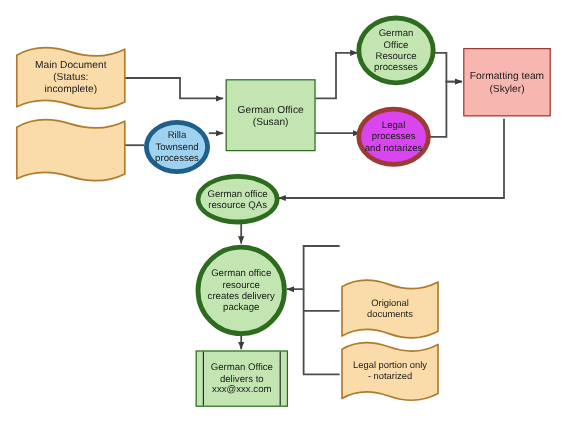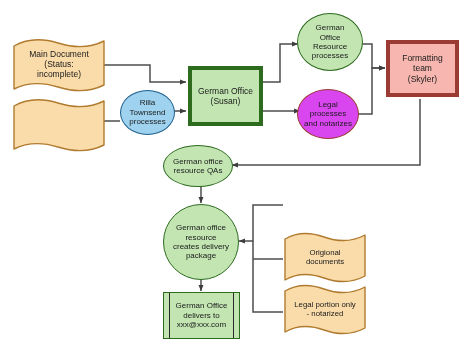--- a/index.html
+++ b/index.html
@@ -26,37 +26,37 @@
     white-space:pre-line;
   }
   .node .lbl{
     display:block;
     width:100%;
     padding:0 2px;
     white-space:pre-line;
   }
   
   .rect{
-    border:4px solid #701a75;
+    border:1px solid #701a75;
   }
   
   .predef{
     border:1px solid #2a2a2a;
   }
   .predef .bar{
     position:absolute;
     top:0;bottom:0;
     width:1px;
     background:#2a2a2a;
   }
   .predef .bar.l{left:5px;}
   .predef .bar.r{right:5px;}
   
   .ellipse{
-    border:1px solid #a3a3a3;
+    border:4px solid #a3a3a3;
     border-radius:50%;
   }
   
   .docshape{position:absolute;}
   .docshape svg{display:block;overflow:visible;}
   .docshape .lbl{
     position:absolute;
     left:0;right:0;
     text-align:center;
     color:#1a1a1a;
@@ -118,21 +118,21 @@
 (Status:
 incomplete)</div>
   </div>
 
   <div class="docshape" style="left:12px;top:98px;width:94px;height:56px;">
     <svg width="94" height="56" viewBox="0 0 94 56">
       <path d="M2,8 C16,0 30,0 46,5 C62,10 78,10 92,3 L92,47 C78,54 62,54 46,49 C30,44 16,44 2,51 Z" fill="#fadcaa" stroke="#b07b2f" stroke-width="1.4" stroke-linejoin="round"></path>
     </svg>
   </div>
 
-  <div class="node ellipse" style="left:120px;top:90px;width:55px;height:45px;background:#9ed2ef;border-color:#1f5f8b;font-size:8px;">
+  <div class="node ellipse" style="left:120px;top:100px;width:55px;height:45px;background:#9ed2ef;border-color:#1f5f8b;font-size:8px;">
     <span class="lbl">Rilla
 Townsend
 processes</span>
   </div>
 
   <div class="node rect" style="left:188px;top:66px;width:75px;height:60px;background:#c2e5b2;border-color:#2d6b1f;font-size:8.5px;">
     <span class="lbl">German Office
 (Susan)</span>
   </div>
 

